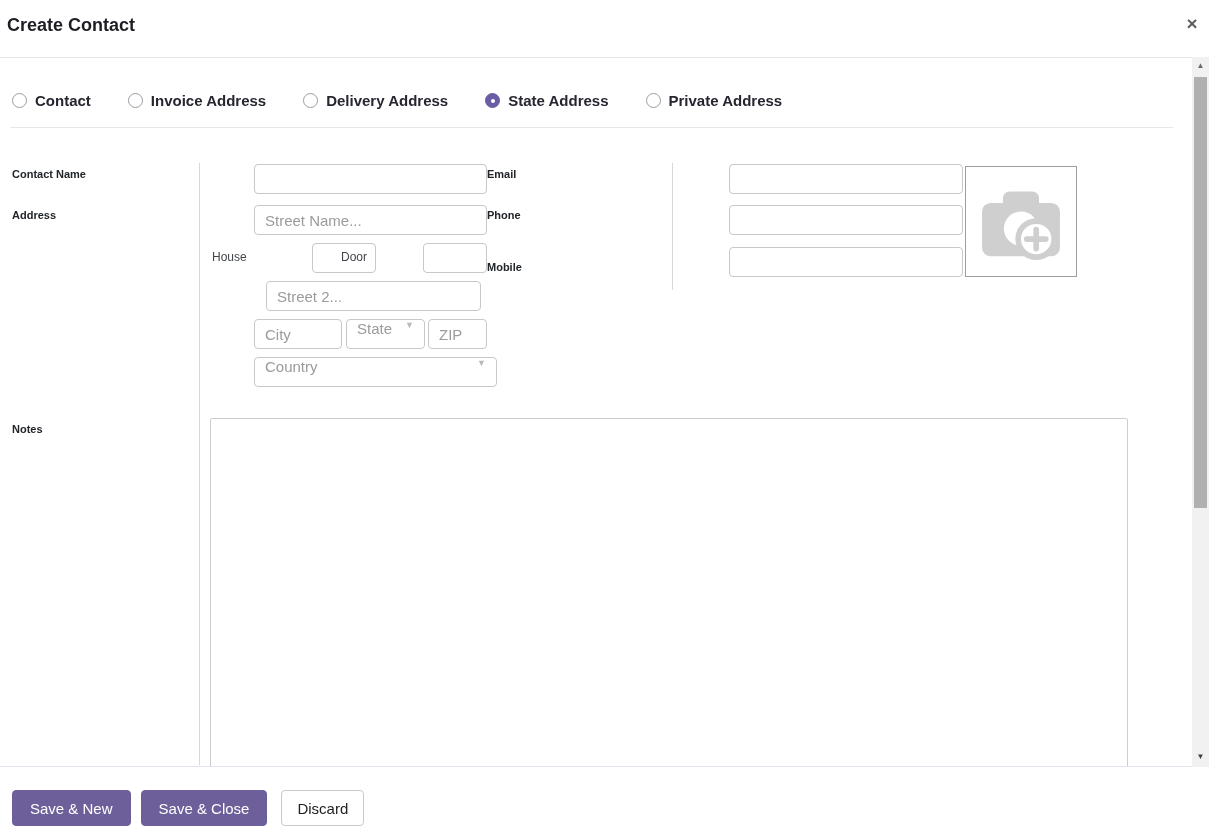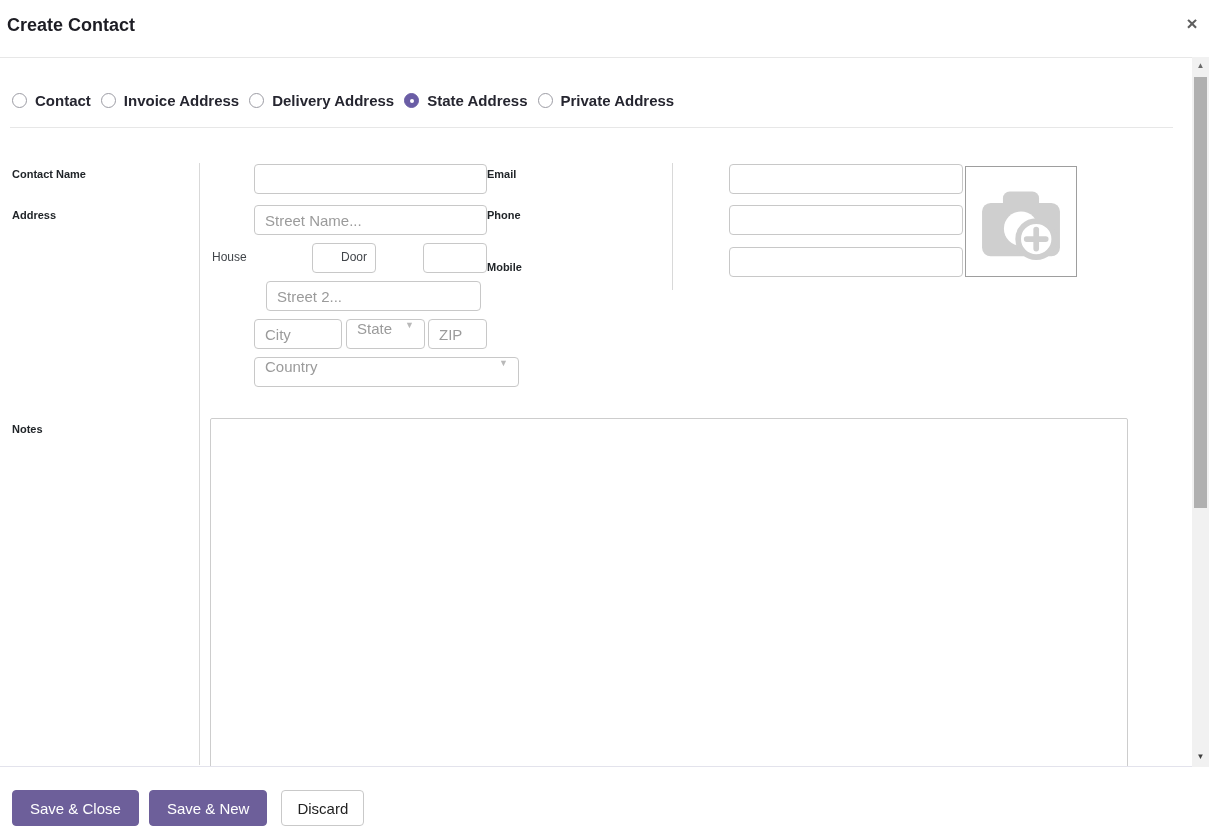--- a/index.html
+++ b/index.html
@@ -13,21 +13,21 @@
   
   .modal-title { left:7px; top:15px; font-size:18px; font-weight:700; color:#1d1d24; }
   .close-btn { left:1180px; top:12px; width:24px; height:24px; border:none; background:transparent;
     color:#5f5f5f; font-size:19px; font-weight:700; cursor:pointer; line-height:24px; text-align:center; }
   .hr { height:1px; background:#e7e7e7; }
   .hr-header { left:0; top:57px; width:1209px; }
   .hr-radios { left:10px; top:127px; width:1163px; }
   .hr-bottom { left:0; top:766px; width:1209px; background:#e3e3ec; }
 
   
-  .radio-row { left:12px; top:92px; display:flex; gap:10px; align-items:center; }
+  .radio-row { left:12px; top:92px; display:flex; gap:37px; align-items:center; }
   .radio-item { display:flex; align-items:center; gap:8px; cursor:pointer; }
   .radio-dot { width:15px; height:15px; border-radius:50%; border:1px solid #9c9ca4; background:#fff; position:relative; flex:none; }
   .radio-item.checked .radio-dot { background:#6a5da5; border-color:#6a5da5; }
   .radio-item.checked .radio-dot::after { content:""; position:absolute; inset:4.5px; background:#fff; border-radius:50%; }
   .radio-label { font-size:15px; font-weight:700; color:#262630; }
 
   
   .flabel { font-size:11px; font-weight:700; color:#212529; }
   .inline-label { font-size:12px; color:#41454a; }
 
@@ -116,21 +116,21 @@
 
   <input class="inp" style="left: 222px; top: 281px; width: 215px;" placeholder="Street 2...">
 
   <input class="inp" style="left: 210px; top: 319px; width: 88px;" placeholder="City">
   <div class="inp selectbox" style="left:302px; top:319px; width:79px;">
     <span class="ph">State</span>
     <span class="caret">▼</span>
   </div>
   <input class="inp" style="left: 384px; top: 319px; width: 59px;" placeholder="ZIP">
 
-  <div class="inp selectbox" style="left:210px; top:357px; width:265px;">
+  <div class="inp selectbox" style="left:210px; top:357px; width:243px;">
     <span class="ph">Country</span>
     <span class="caret">▼</span>
   </div>
 
   <div class="abs flabel" style="left:487px; top:168px;">Email</div>
   <div class="abs flabel" style="left:487px; top:209px;">Phone</div>
   <div class="abs flabel" style="left:487px; top:261px;">Mobile</div>
 
   <input class="inp" style="left: 685px; top: 164px; width: 234px;">
   <input class="inp" style="left: 685px; top: 205px; width: 234px;">
@@ -147,22 +147,22 @@
     </svg>
   </div>
 
   <div class="abs notes-clip">
     <textarea class="notes-area" style=""></textarea>
   </div>
 
   <div class="abs hr hr-bottom"></div>
 
   <div class="abs footer">
+    <button class="btn btn-primary">Save &amp; New</button>
     <button class="btn btn-primary">Save &amp; Close</button>
-    <button class="btn btn-primary">Save &amp; New</button>
     <button class="btn btn-plain">Discard</button>
   </div>
 
   <div class="abs scrollbar">
     <div class="sb-btn sb-up">▲</div>
     <div class="sb-thumb"></div>
     <div class="sb-btn sb-down">▼</div>
   </div>
 
 </div>

